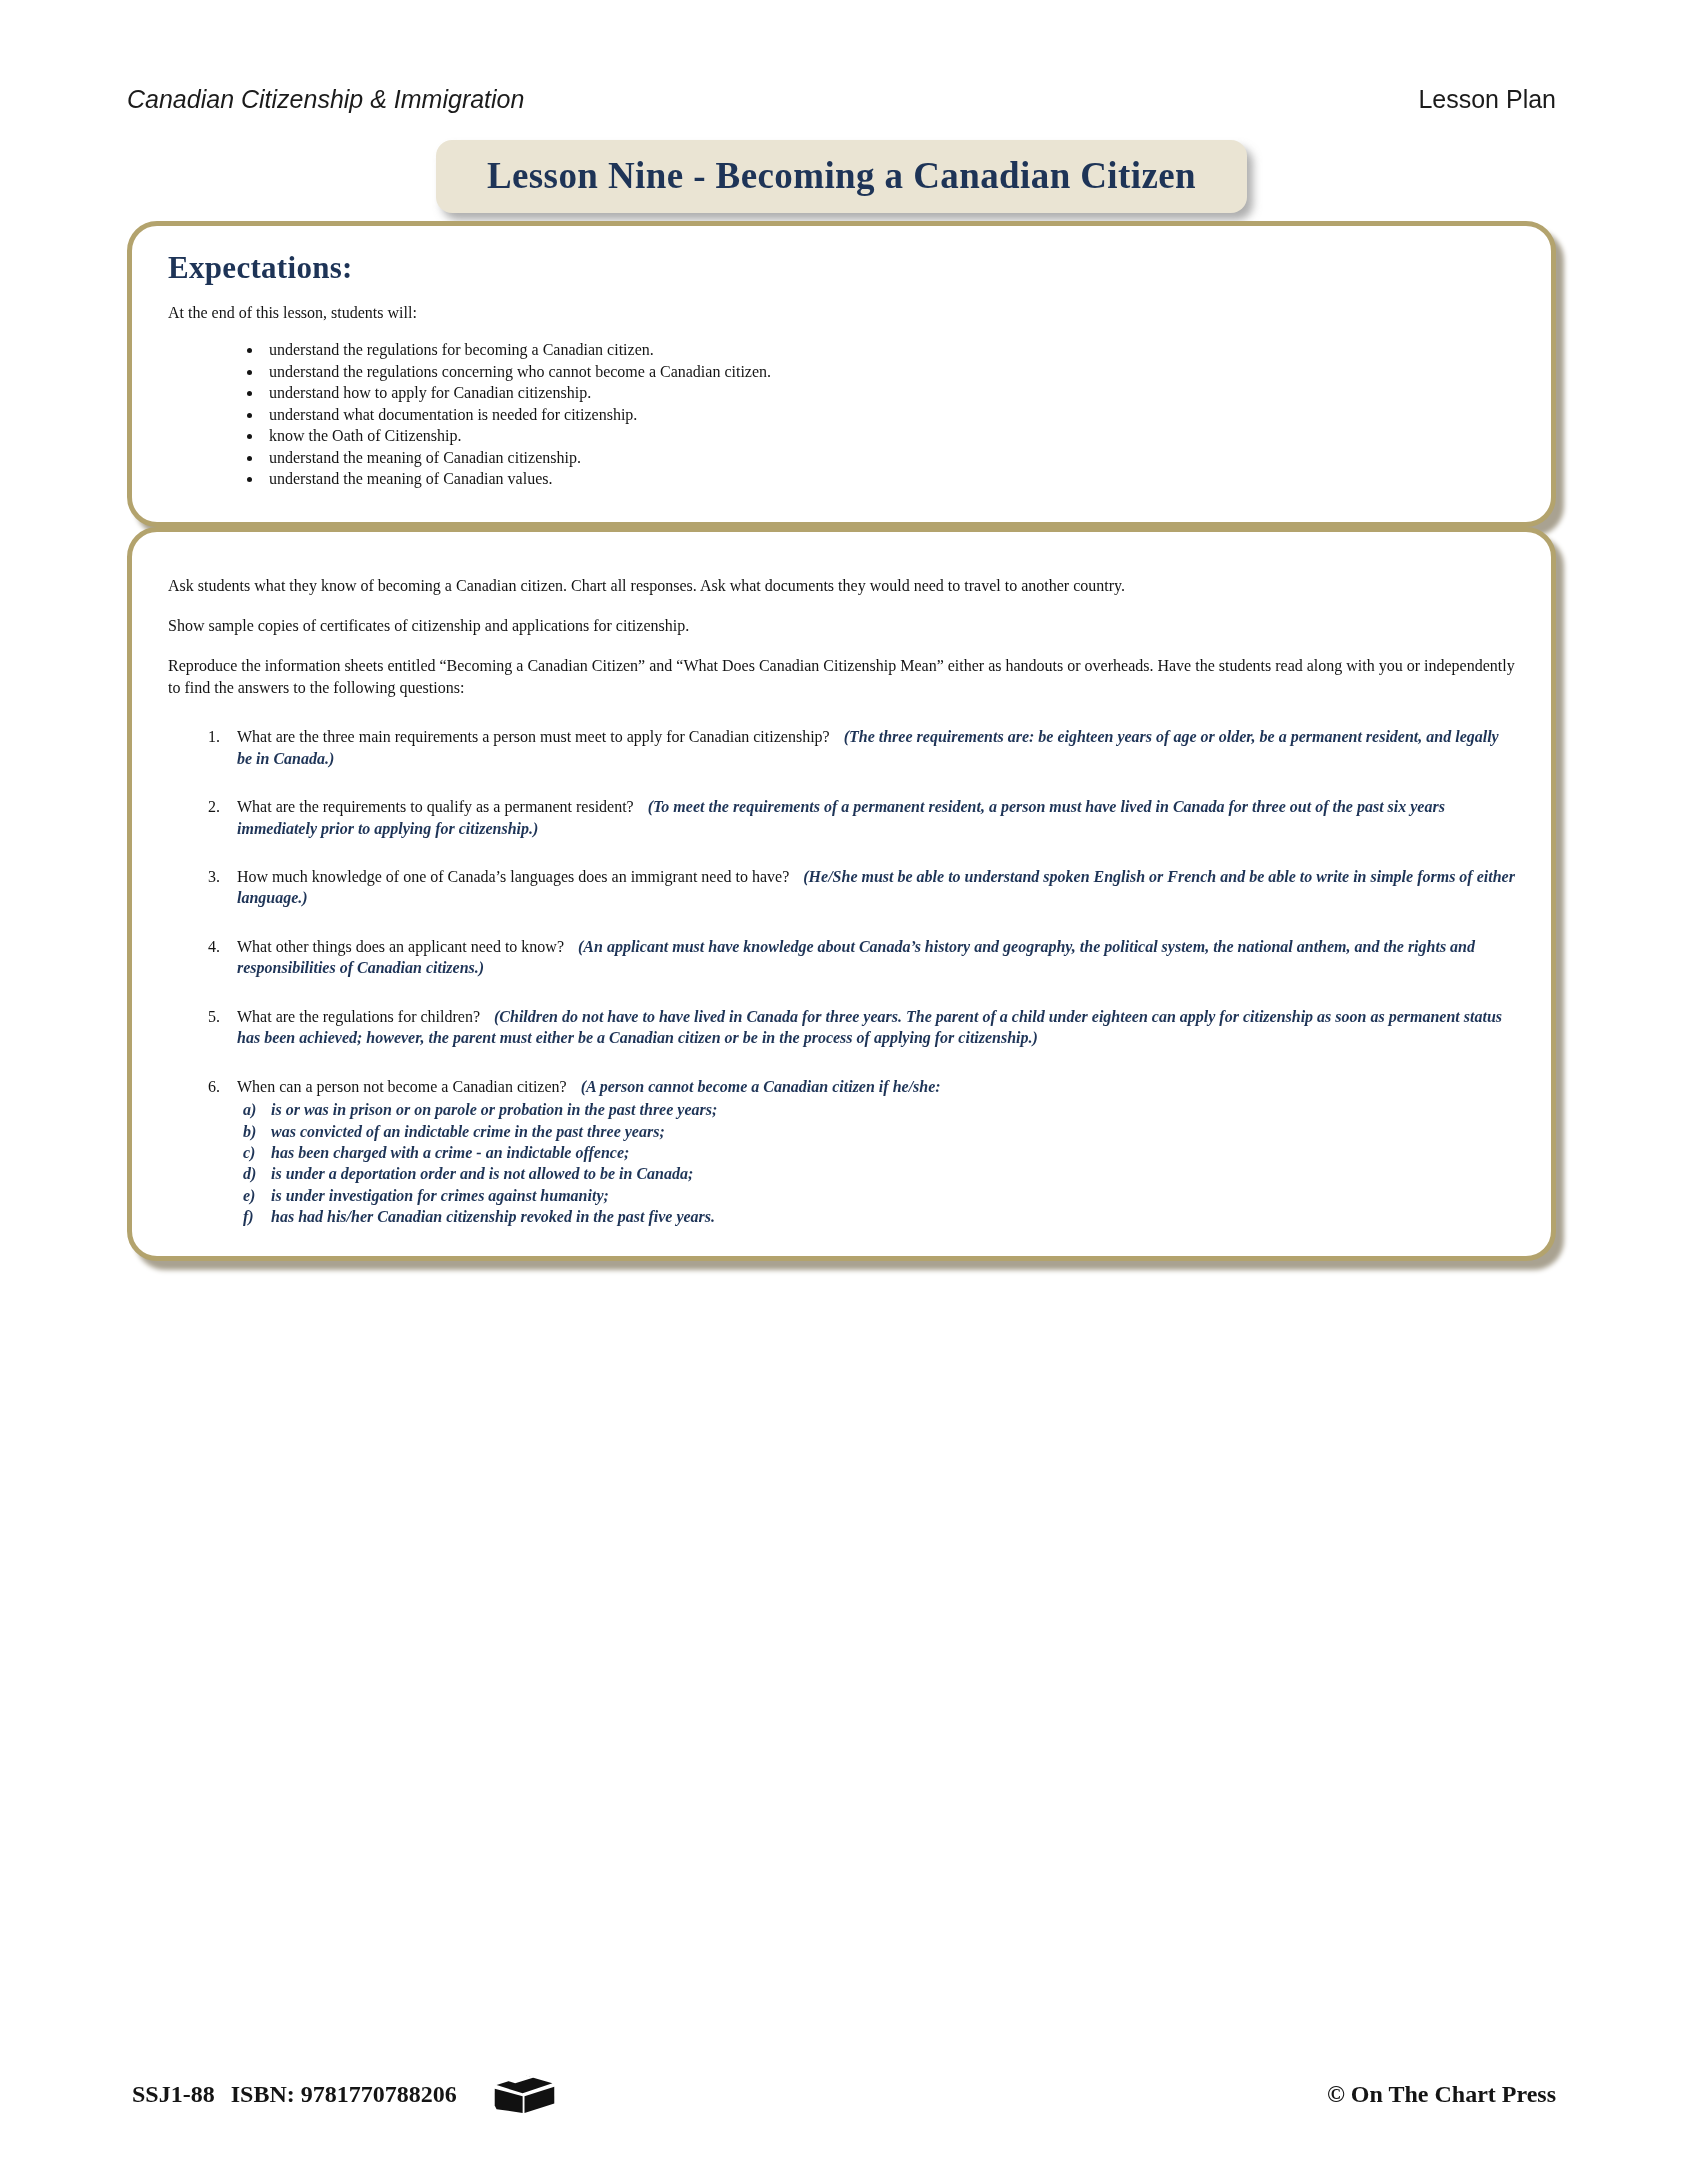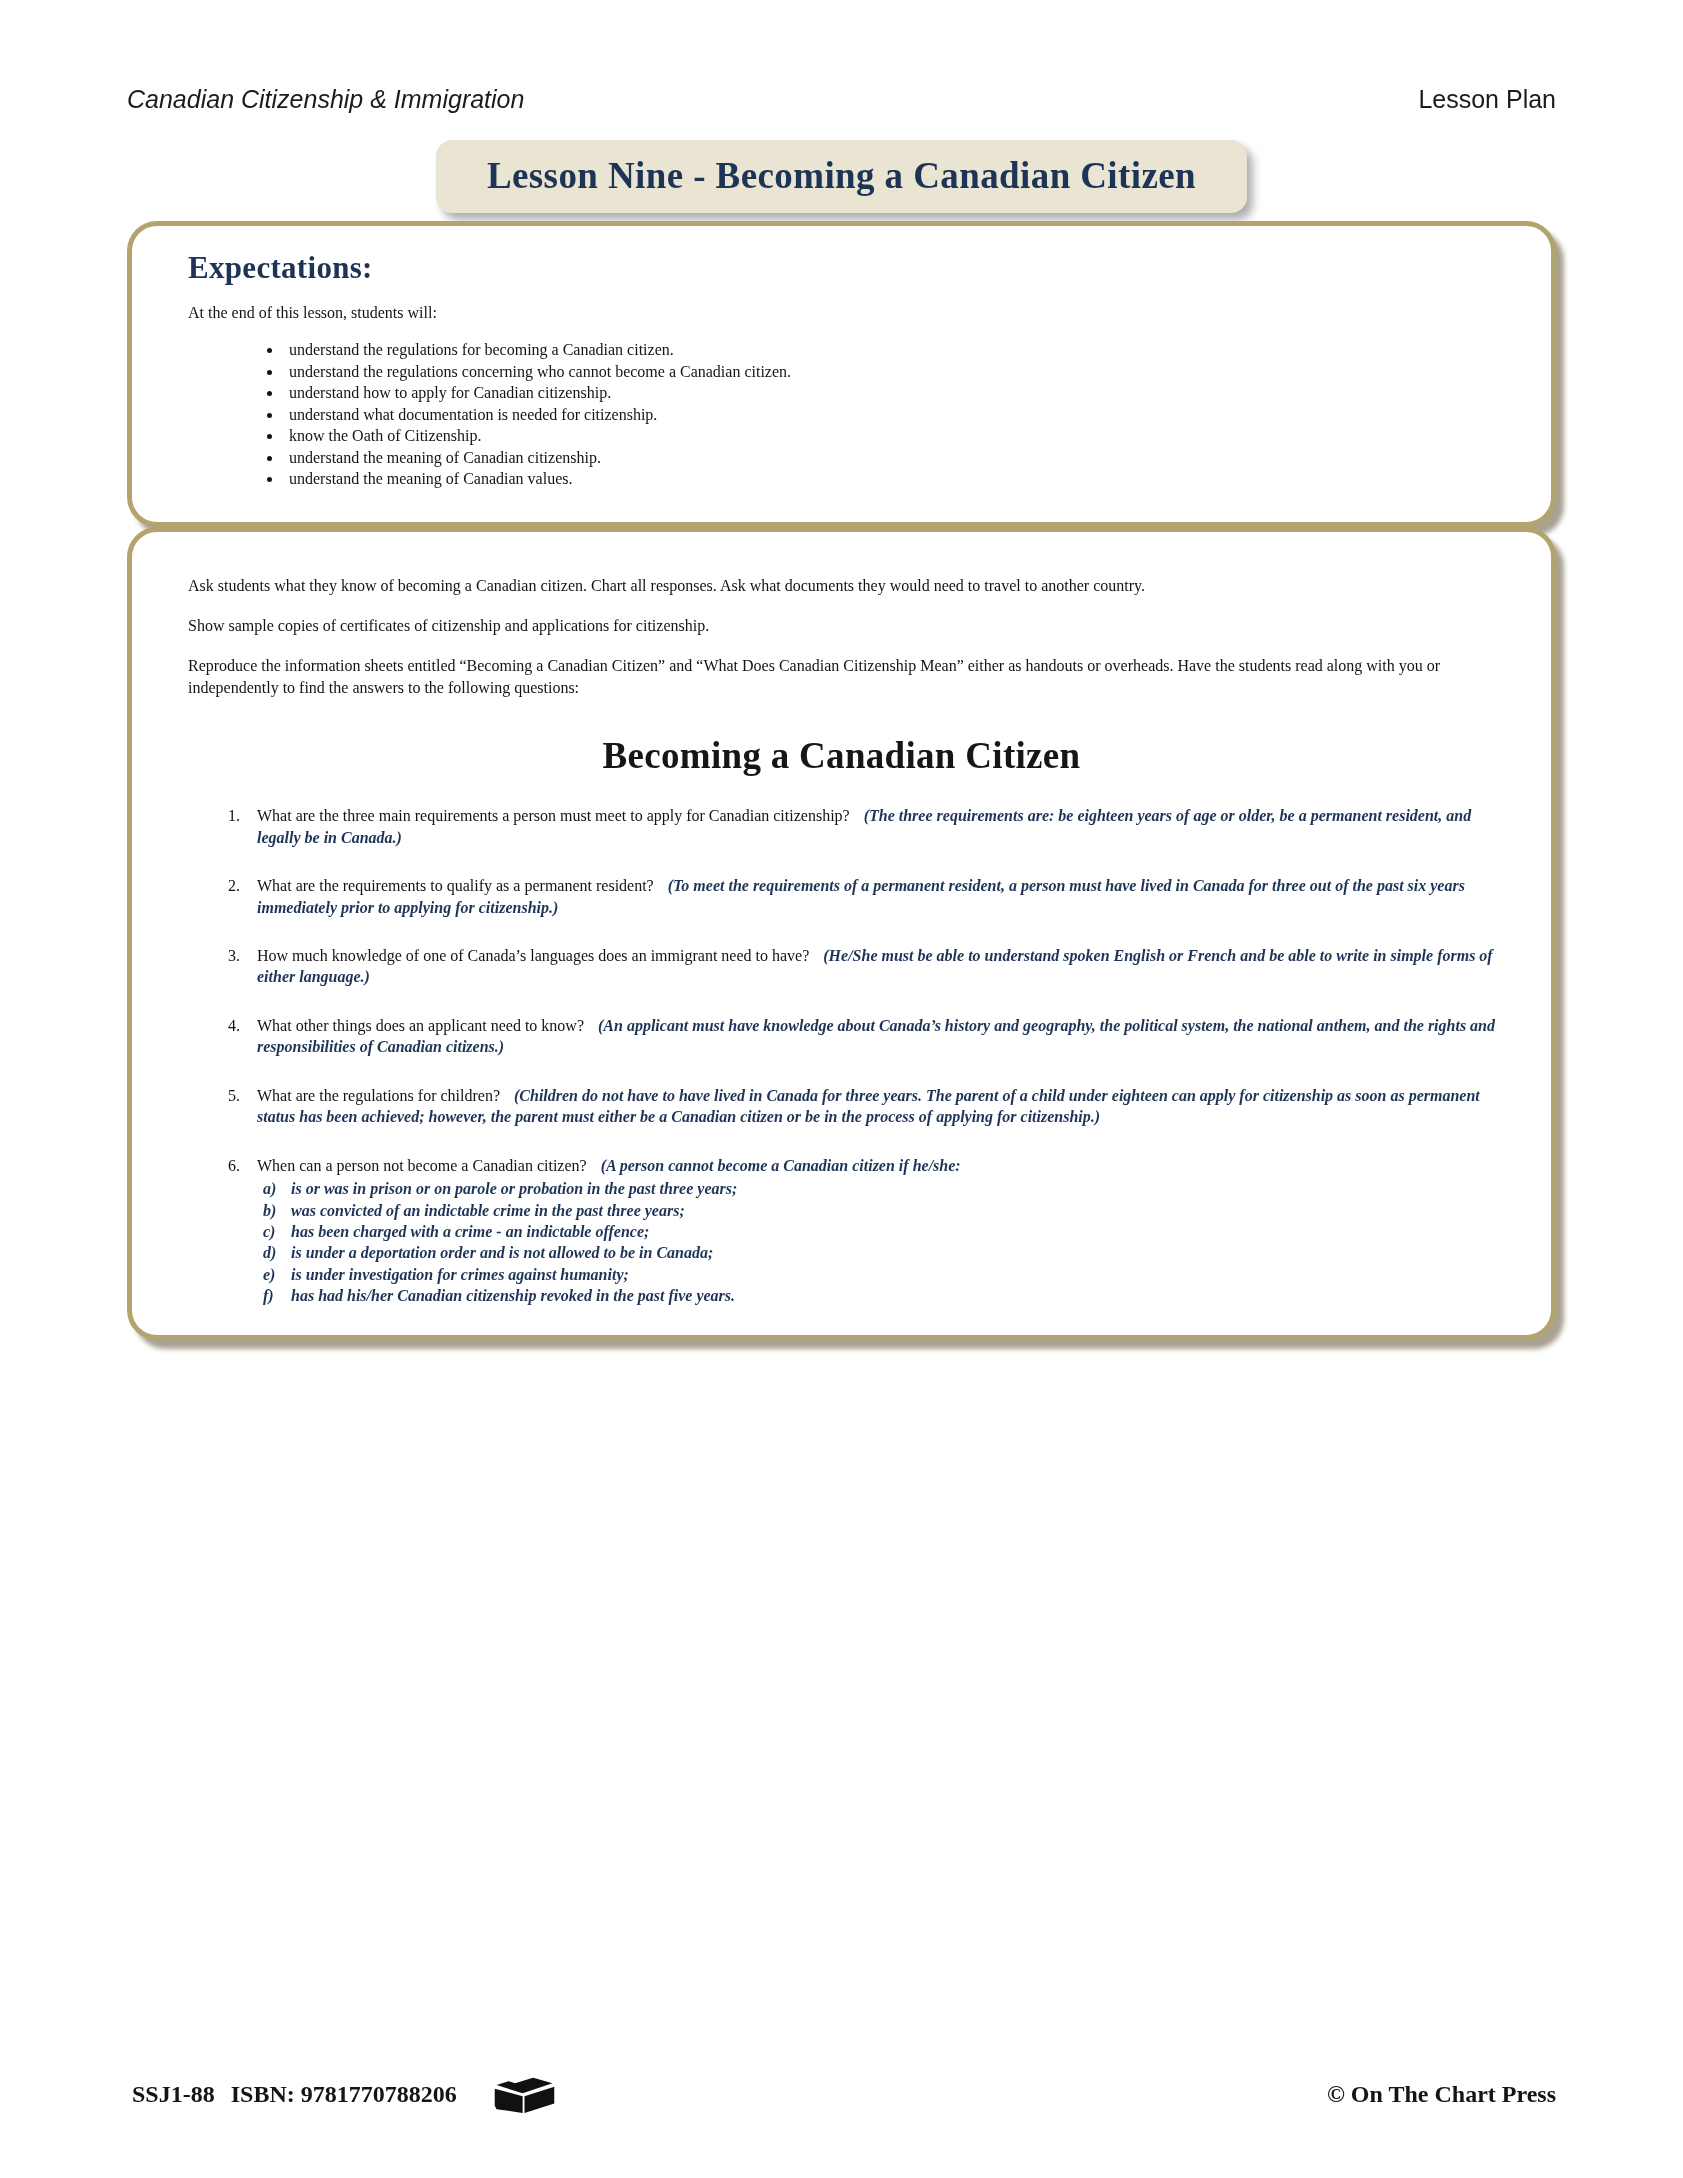--- a/index.html
+++ b/index.html
@@ -20,21 +20,21 @@
     background:var(--pill_bg); border-radius:16px;
     padding:14px 51px 16px;
     box-shadow:6px 7px 9px rgba(110,110,110,0.55);
     font-size:37px; font-weight:bold; color:var(--navy);
     letter-spacing:0.4px;
   }
 
   .box {
     background:#fff;
     border:5px solid var(--tan); border-radius:30px;
-    padding:24px 56px 28px;
+    padding:24px 36px 28px;
     box-shadow:8px 9px 5px var(--box_shadow);
     font-family:Liberation Serif, serif;
   }
   .box h2 { font-size:31px; color:var(--navy); letter-spacing:0.3px; }
 
   .intro, .para, .bullets li, .question { font-size:16px; line-height:1.34; }
   .intro { margin-top:16px; }
   .bullets { margin:16px 0 4px 95px; list-style:disc outside; }
   .bullets li { padding-left:6px; }
 
@@ -99,21 +99,20 @@
   <section class="box">
     <div>
 
         <p class="para">Ask students what they know of becoming a Canadian citizen. Chart all responses.  Ask what documents they would need to travel to another country.</p>
 
         <p class="para">Show sample copies of certificates of citizenship and applications for citizenship.</p>
 
         <p class="para">Reproduce the information sheets entitled “Becoming a Canadian Citizen” and “What Does Canadian Citizenship Mean” either as handouts or overheads.  Have the students read along with you or independently to find the answers to the following questions:</p>
       </div>
 
-    <h3 class="section-title">Becoming a Canadian Citizen</h3>
 
     <ol class="questions">
 
         <li class="question">
           <span class="qnum">1.</span>
           <span class="qtext">What are the three main requirements a person must meet to apply for Canadian citizenship?</span>
           <span class="answer">(The three requirements are: be eighteen years of age or older, be a permanent resident, and legally be in Canada.)</span>
           
         </li>
 

